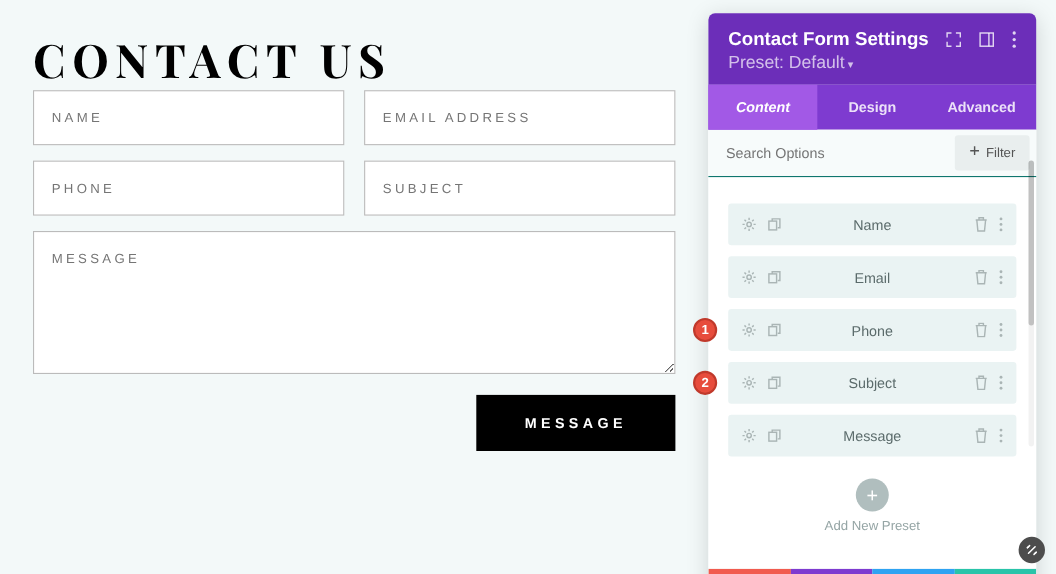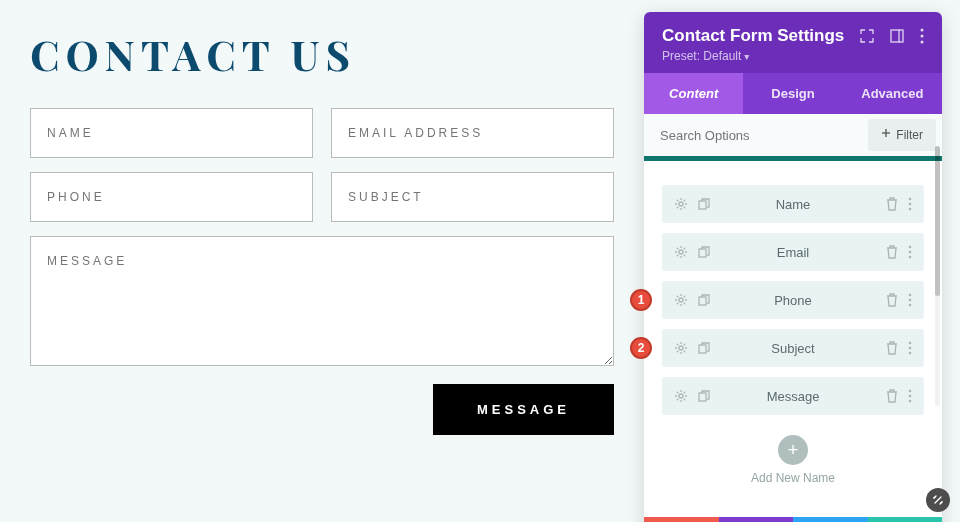--- a/index.html
+++ b/index.html
@@ -2,48 +2,48 @@
 <html><head>
   <meta charset="utf-8">
   <style>
     * { box-sizing: border-box; margin: 0; padding: 0; }
     body { font-family: -apple-system, BlinkMacSystemFont, "Segoe UI", sans-serif; background: #f3f9f9; width: 960px; height: 522px; overflow: hidden; position: relative; }
 
     .page { display: flex; height: 100%; }
     
     
     .form-preview { flex: 1; padding: 18px 30px; background: #f3f9f9; }
-    .form-title { font-family: "Playfair Display", Georgia, serif; font-size: 42px; font-weight: 700; letter-spacing: 6px; color: #0c4a6e; margin-bottom: 26px; margin-top: 8px; }
+    .form-title { font-family: "Playfair Display", Georgia, serif; font-size: 42px; font-weight: 700; letter-spacing: 6px; color: #000000; margin-top: 8px; }
     
     .form-row { display: flex; gap: 18px; margin-bottom: 14px; }
     .form-field { flex: 1; border: 1px solid #bbb; background: #fff; padding: 17px 16px; font-size: 12px; letter-spacing: 3px; color: #888; text-transform: uppercase; font-weight: 500; }
     .form-textarea { width: 100%; border: 1px solid #bbb; background: #fff; padding: 17px 16px; font-size: 12px; letter-spacing: 3px; color: #888; text-transform: uppercase; height: 130px; resize: vertical; font-family: inherit; font-weight: 500; position: relative; }
     
     .submit-row { display: flex; justify-content: flex-end; margin-top: 14px; }
     .submit-btn { background: #000; color: #fff; border: none; padding: 18px 44px; font-size: 13px; letter-spacing: 4px; font-weight: 600; cursor: pointer; }
     
     
     .settings-panel { width: 316px; background: transparent; padding-top: 12px; padding-right: 18px; }
     .panel-inner { background: transparent; position: relative; box-shadow: 0 4px 20px rgba(0,0,0,0.15); border-radius: 6px; overflow: visible; }
     
     .panel-header { background: #6c2eb9; padding: 14px 18px 10px; border-radius: 6px 6px 0 0; }
     .panel-title-row { display: flex; align-items: center; justify-content: space-between; }
     .panel-title { color: #fff; font-size: 17px; font-weight: 600; }
     .panel-header-icons { display: flex; gap: 16px; align-items: center; }
     .header-icon { color: rgba(255,255,255,0.8); cursor: pointer; display: flex; }
-    .preset-label { color: rgba(255,255,255,0.7); font-size: 12px; margin-top: 3px; cursor: pointer; }
+    .preset-label { color: rgba(255,255,255,0.7); font-size: 16px; margin-top: 3px; cursor: pointer; }
     .preset-label::after { content: " ▾"; font-size: 10px; }
     
     .panel-tabs { display: flex; background: #7e3bd0; }
     .tab { flex: 1; text-align: center; padding: 13px 8px; color: rgba(255,255,255,0.85); font-size: 13px; font-weight: 600; cursor: pointer; }
     .tab.active { background: #a259e6; color: #fff; font-style: italic; }
     
     .panel-body { background: #fff; }
     
-    .search-row { display: flex; align-items: center; background: #f7fbfb; border-bottom: 5px solid #0f766e; }
+    .search-row { display: flex; align-items: center; background: #f7fbfb; border-bottom: 1px solid #0f766e; }
     .search-input { flex: 1; border: none; background: transparent; padding: 12px 16px; font-size: 13px; color: #aaa; outline: none; }
     .filter-btn { background: #e9eeee; border: none; padding: 9px 13px; margin: 5px 6px 5px 0; font-size: 12px; color: #555; cursor: pointer; display: flex; gap: 5px; border-radius: 3px; }
     
     .fields-list { padding: 24px 18px 14px; }
     .field-item { background: #eaf3f3; border-radius: 3px; padding: 12px 12px; display: flex; align-items: center; margin-bottom: 10px; position: relative; }
     .field-icons-left { display: flex; gap: 9px; color: #aab5b5; }
     .field-icons-right { display: flex; gap: 9px; color: #aab5b5; margin-left: auto; }
     .field-label { position: absolute; left: 50%; transform: translateX(-50%); font-size: 13px; color: #5b6b6b; font-weight: 400; }
     .mini-icon { cursor: pointer; display: flex; }
     
@@ -300,21 +300,21 @@
                     <circle cx="2" cy="2" r="1.3" fill="currentColor"></circle>
                     <circle cx="2" cy="7" r="1.3" fill="currentColor"></circle>
                     <circle cx="2" cy="12" r="1.3" fill="currentColor"></circle>
                   </svg>
                 </span>
             </div>
           </div>
 
           <div class="add-field-section">
             <button class="add-btn-circle">+</button>
-            <div class="add-label">Add New Name</div>
+            <div class="add-label">Add New Preset</div>
           </div>
 
         </div>
       </div>
 
       <div class="panel-footer">
         <button class="footer-btn cancel">
           
         </button>
         <button class="footer-btn undo">

